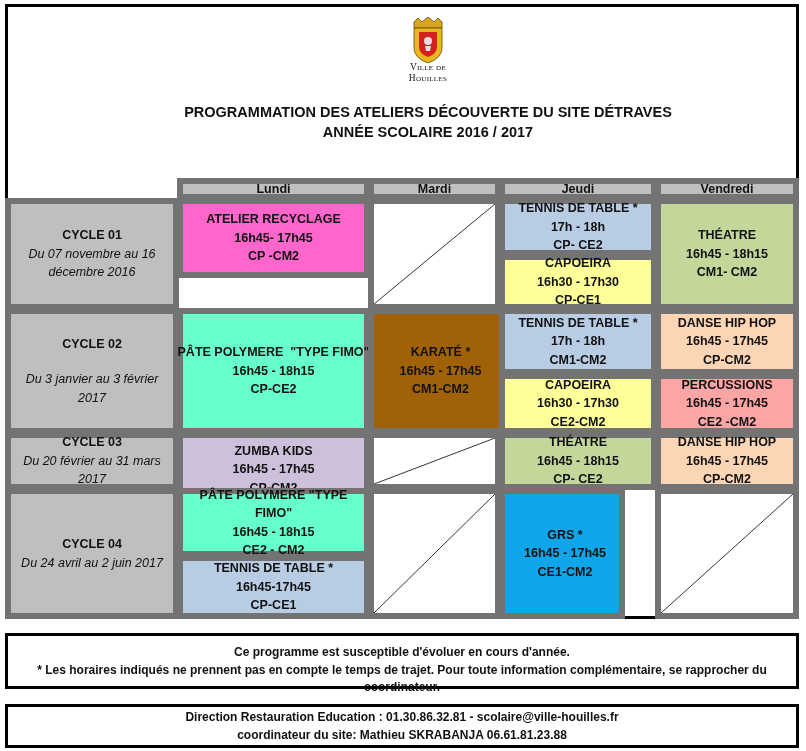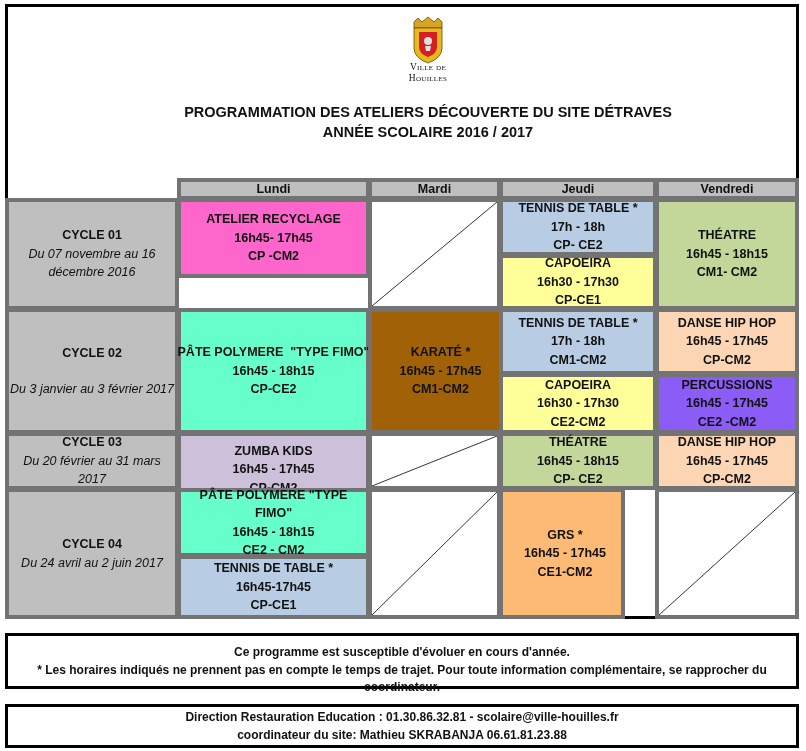--- a/index.html
+++ b/index.html
@@ -4,21 +4,21 @@
 <style>
   html, body { margin:0; padding:0; background:#ffffff; }
   body { width:806px; height:751px; position:relative; overflow:hidden;
          font-family:"Liberation Sans", "DejaVu Sans", sans-serif; color:#111; }
   .abs { position:absolute; box-sizing:border-box; }
   .frame { left:5px; top:4px; width:794px; height:615px; border:3px solid #000; }
   .logo { left:404px; top:16px; width:48px; height:78px; }
   .logo-text { left:386px; top:62px; width:84px; text-align:center;
                font-family:"Liberation Serif","DejaVu Serif",serif; font-size:9.5px; line-height:11px; letter-spacing:0.3px; }
   .title { left:100px; top:102px; width:656px; text-align:center; font-weight:bold; font-size:14.5px; line-height:20px; }
-  .cell { position:absolute; box-sizing:border-box; border:4px solid #737373; display:flex; flex-direction:column;
+  .cell { position:absolute; box-sizing:border-box; border:6px solid #737373; display:flex; flex-direction:column;
           align-items:center; justify-content:center; text-align:center; font-weight:bold; font-size:12.5px; line-height:18.5px; }
   .hdr { background:#bfbfbf; font-size:12.5px; }
   .cyc { background:#bfbfbf; }
   .cyc .dates { font-weight:normal; font-style:italic; }
   .empty { background:#fff; overflow:hidden; }
   .empty svg { position:absolute; left:0; top:0; width:100%; height:100%; }
   .note { left:5px; top:633px; width:794px; height:56px; border:3px solid #000; text-align:center;
           font-size:12px; line-height:17.5px; font-weight:bold; padding-top:8px; }
   .contact { left:5px; top:704px; width:794px; height:44px; border:3px solid #000; text-align:center;
              font-size:12px; line-height:17.5px; font-weight:bold; padding-top:2px; }
@@ -122,21 +122,21 @@
 <div class="cell act" style="left: 499px; top: 373px; width: 158px; height: 61px; background: rgb(255, 255, 153);">
   <span>CAPOEIRA</span>
   <span>16h30 - 17h30</span>
   <span>CE2-CM2</span>
 </div>
 <div class="cell act" style="left: 655px; top: 308px; width: 144px; height: 67px; background: rgb(252, 213, 180);">
   <span>DANSE HIP HOP</span>
   <span>16h45 - 17h45</span>
   <span>CP-CM2</span>
 </div>
-<div class="cell act" style="left: 655px; top: 373px; width: 144px; height: 61px; background: #8b5cf6;">
+<div class="cell act" style="left: 655px; top: 373px; width: 144px; height: 61px; background: #fca5a5;">
   <span>PERCUSSIONS</span>
   <span>16h45 - 17h45</span>
   <span>CE2 -CM2</span>
 </div>
 
 <div class="cell act" style="left: 177px; top: 432px; width: 193px; height: 75px; background: rgb(204, 192, 218);">
   <span>ZUMBA KIDS</span>
   <span>16h45 - 17h45</span>
   <span>CP-CM2</span>
 </div>
@@ -164,21 +164,21 @@
 <div class="cell act" style="left: 177px; top: 555px; width: 193px; height: 64px; background: rgb(184, 204, 228);">
   <span>TENNIS DE TABLE *</span>
   <span>16h45-17h45</span>
   <span>CP-CE1</span>
 </div>
 <div class="cell empty" style="left:368px; top:488px; width:133px; height:131px;">
   <svg preserveAspectRatio="none" viewBox="0 0 100 100">
       <line x1="0" y1="100" x2="100" y2="0" stroke="#000" stroke-width="0.8" vector-effect="non-scaling-stroke"></line>
     </svg>
 </div>
-<div class="cell act" style="left: 499px; top: 488px; width: 126px; height: 131px; background: #fdba74; padding-left: 6px;">
+<div class="cell act" style="left: 499px; top: 488px; width: 126px; height: 131px; background: #0ea5e9; padding-left: 6px;">
   <span>GRS *</span>
   <span>16h45 - 17h45</span>
   <span>CE1-CM2</span>
 </div>
 <div class="cell empty" style="left:655px; top:488px; width:144px; height:131px;">
   <svg preserveAspectRatio="none" viewBox="0 0 100 100">
       <line x1="0" y1="100" x2="100" y2="0" stroke="#000" stroke-width="0.8" vector-effect="non-scaling-stroke"></line>
     </svg>
 </div>
 

